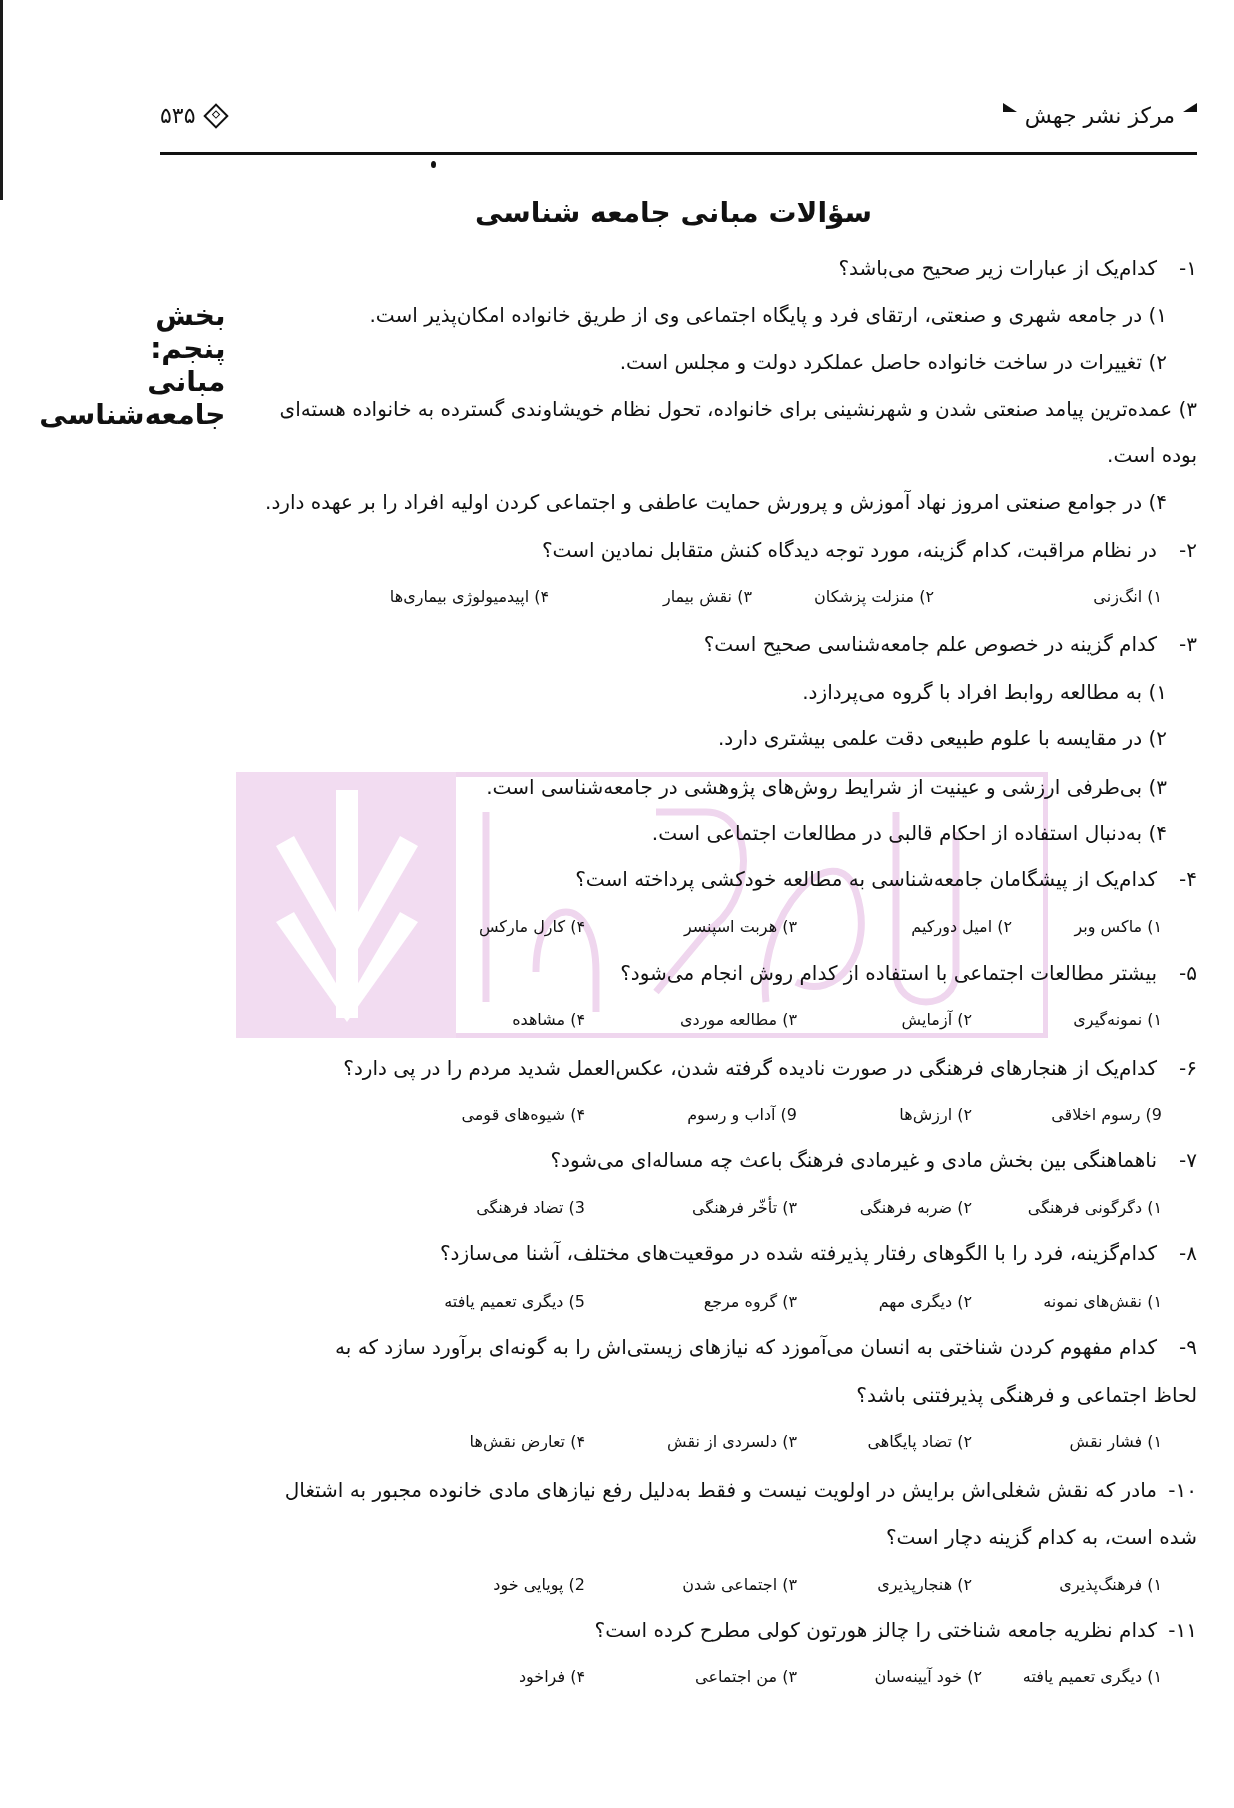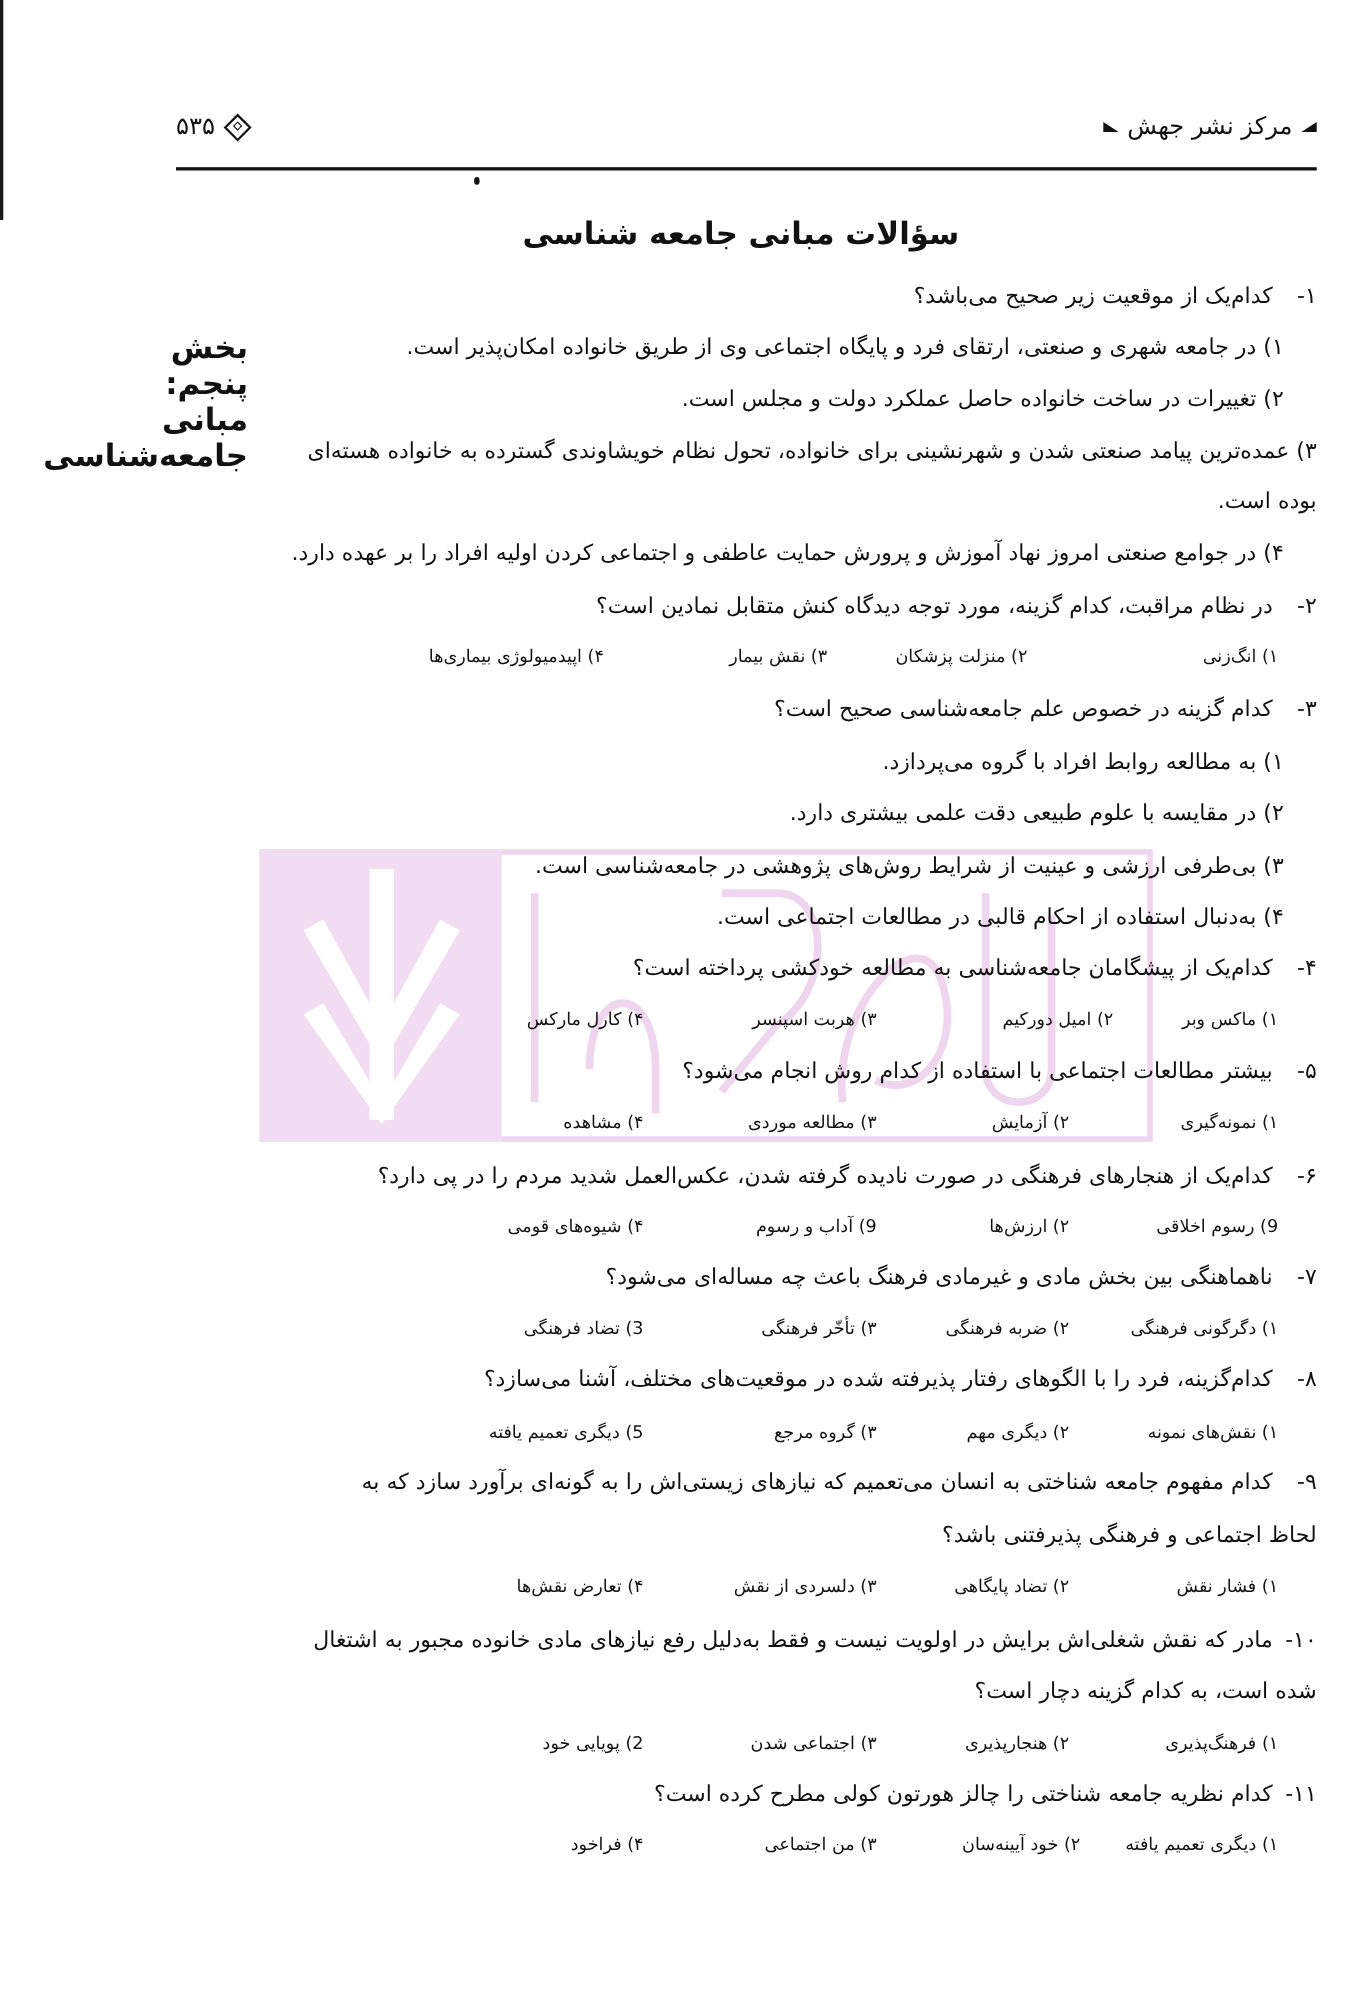--- a/index.html
+++ b/index.html
@@ -5,21 +5,21 @@
   html, body { margin: 0; padding: 0; }
   body {
     width: 1234px; height: 1808px; position: relative; overflow: hidden;
     background: #ffffff; color: #111111;
     font-family: "DejaVu Sans", sans-serif;
   }
   .scan-edge { position: absolute; left: 0; top: 0; width: 3px; height: 200px; background: #1a1a1a; }
 
   
   .header { position: absolute; left: 160px; top: 95px; width: 1037px; height: 60px; direction: rtl; }
-  .hdr-publisher { position: absolute; right: 0; top: 8px; font-size: 22px; display: flex; align-items: center; gap: 8px; }
+  .hdr-publisher { position: absolute; right: 0; top: 8px; font-size: 22px; display: flex; gap: 8px; }
   .hdr-mark { display: inline-block; width: 0; height: 0; }
   .hdr-mark.right { border-right: 14px solid #111; border-top: 9px solid transparent; }
   .hdr-mark.left  { border-left: 14px solid #111; border-top: 9px solid transparent; }
   .hdr-chapter { position: absolute; left: 0; top: 8px; font-size: 22px; display: flex; align-items: center; gap: 12px; direction: rtl; }
   .hdr-chapter .title { font-weight: bold; }
   .diamond { width: 14px; height: 14px; border: 2px solid #111; transform: rotate(45deg); position: relative; }
   .diamond::after { content: ""; position: absolute; left: 3px; top: 3px; width: 4px; height: 4px; border: 1.5px solid #111; }
   .hdr-page { font-size: 22px; }
   .hdr-rule { position: absolute; left: 160px; top: 152px; width: 1037px; height: 3px; background: #111; }
   .hdr-dot { position: absolute; left: 431px; top: 161px; width: 5px; height: 7px; border-radius: 50%; background: #111; }
@@ -75,21 +75,21 @@
       <path d="M420,40 L470,40 C520,40 520,130 470,160 L420,220"></path>
       <path d="M530,230 C520,140 600,60 620,120 C640,180 600,230 560,210"></path>
       <path d="M660,40 L660,200 C660,240 720,240 720,200 L720,60"></path>
     </g>
   </svg>
 </div>
 
 <div class="content">
   <div class="title">سؤالات مبانی جامعه شناسی</div>
 
-  <div class="line" style="top:253px"><span class="q-num">۱-</span><span>کدام‌یک از موقعیت زیر صحیح می‌باشد؟</span></div>
+  <div class="line" style="top:253px"><span class="q-num">۱-</span><span>کدام‌یک از عبارات زیر صحیح می‌باشد؟</span></div>
   <div class="line opt-indent" style="top:300px">۱) در جامعه شهری و صنعتی، ارتقای فرد و پایگاه اجتماعی وی از طریق خانواده امکان‌پذیر است.</div>
   <div class="line opt-indent" style="top:347px">۲) تغییرات در ساخت خانواده حاصل عملکرد دولت و مجلس است.</div>
   <div class="line" style="top:394px">۳) عمده‌ترین پیامد صنعتی شدن و شهرنشینی برای خانواده، تحول نظام خویشاوندی گسترده به خانواده هسته‌ای</div>
   <div class="line" style="top:440px">بوده است.</div>
   <div class="line opt-indent" style="top:487px">۴) در جوامع صنعتی امروز نهاد آموزش و پرورش حمایت عاطفی و اجتماعی کردن اولیه افراد را بر عهده دارد.</div>
 
   <div class="line" style="top:535px"><span class="q-num">۲-</span><span>در نظام مراقبت، کدام گزینه، مورد توجه دیدگاه کنش متقابل نمادین است؟</span></div>
   <div class="opt-col" style="top:582px;right:35px">۱) انگ‌زنی</div>
   <div class="opt-col" style="top:582px;right:263px">۲) منزلت پزشکان</div>
   <div class="opt-col" style="top:582px;right:445px">۳) نقش بیمار</div>
@@ -124,21 +124,21 @@
   <div class="opt-col" style="top:1193px;right:225px">۲) ضربه فرهنگی</div>
   <div class="opt-col" style="top:1193px;right:400px">۳) تأخّر فرهنگی</div>
   <div class="opt-col" style="top:1193px;right:612px">3) تضاد فرهنگی</div>
 
   <div class="line" style="top:1238px"><span class="q-num">۸-</span><span>کدام‌گزینه، فرد را با الگوهای رفتار پذیرفته شده در موقعیت‌های مختلف، آشنا می‌سازد؟</span></div>
   <div class="opt-col" style="top:1287px;right:35px">۱) نقش‌های نمونه</div>
   <div class="opt-col" style="top:1287px;right:225px">۲) دیگری مهم</div>
   <div class="opt-col" style="top:1287px;right:400px">۳) گروه مرجع</div>
   <div class="opt-col" style="top:1287px;right:612px">5) دیگری تعمیم یافته</div>
 
-  <div class="line" style="top:1332px"><span class="q-num">۹-</span><span>کدام مفهوم جامعه شناختی به انسان می‌تعمیم که نیازهای زیستی‌اش را به گونه‌ای برآورد سازد که به</span></div>
+  <div class="line" style="top:1332px"><span class="q-num">۹-</span><span>کدام مفهوم کردن شناختی به انسان می‌آموزد که نیازهای زیستی‌اش را به گونه‌ای برآورد سازد که به</span></div>
   <div class="line" style="top:1380px">لحاظ اجتماعی و فرهنگی پذیرفتنی باشد؟</div>
   <div class="opt-col" style="top:1427px;right:35px">۱) فشار نقش</div>
   <div class="opt-col" style="top:1427px;right:225px">۲) تضاد پایگاهی</div>
   <div class="opt-col" style="top:1427px;right:400px">۳) دلسردی از نقش</div>
   <div class="opt-col" style="top:1427px;right:612px">۴) تعارض نقش‌ها</div>
 
   <div class="line" style="top:1475px"><span class="q-num">۱۰-</span><span>مادر که نقش شغلی‌اش برایش در اولویت نیست و فقط به‌دلیل رفع نیازهای مادی خانوده مجبور به اشتغال</span></div>
   <div class="line" style="top:1522px">شده است، به کدام گزینه دچار است؟</div>
   <div class="opt-col" style="top:1570px;right:35px">۱) فرهنگ‌پذیری</div>
   <div class="opt-col" style="top:1570px;right:225px">۲) هنجارپذیری</div>

